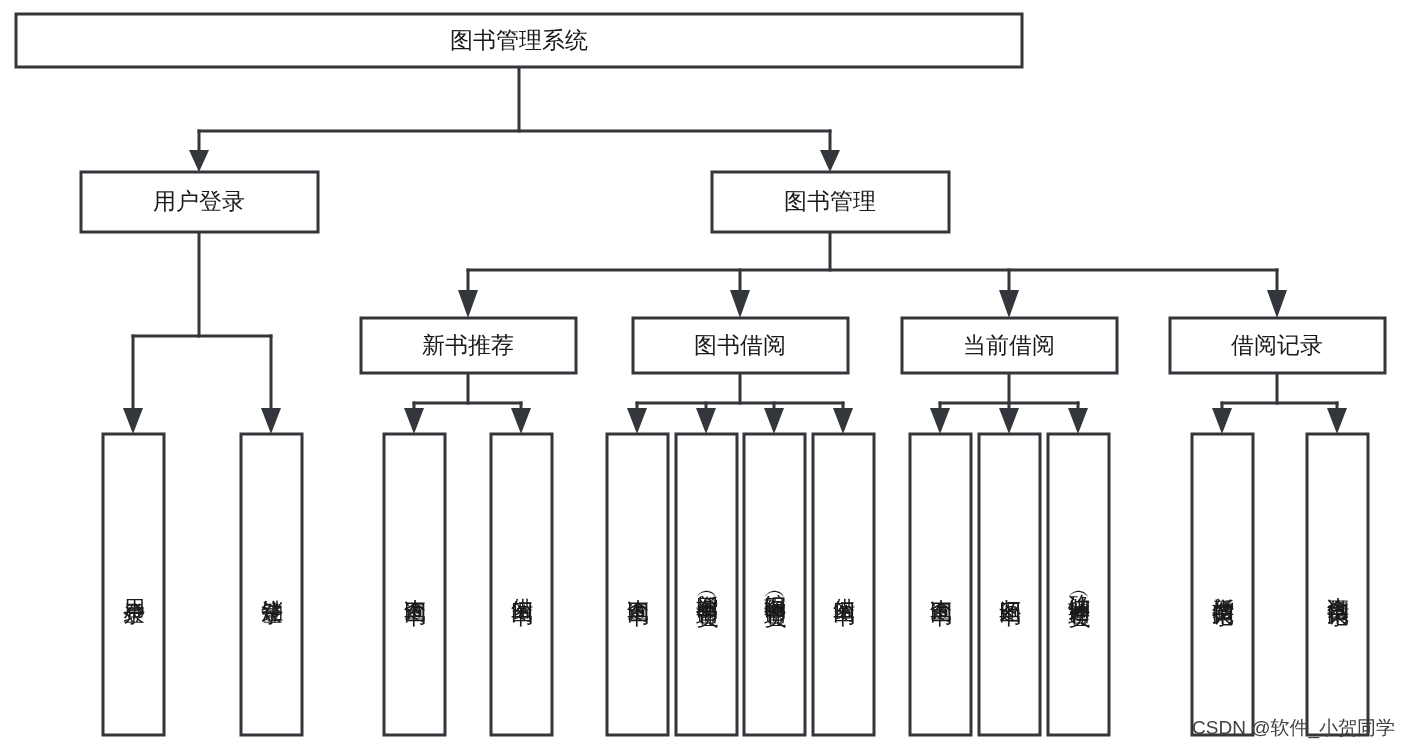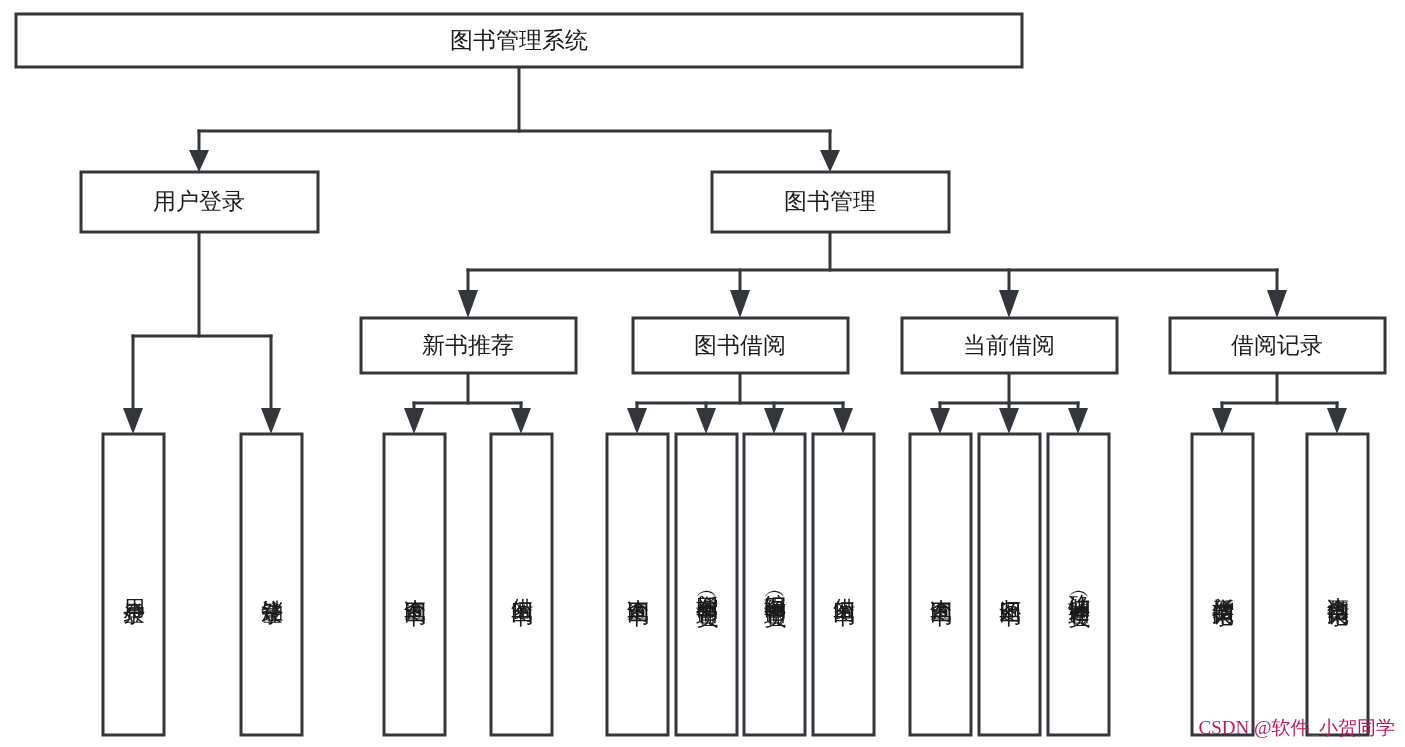--- a/index.html
+++ b/index.html
@@ -51,23 +51,23 @@
     font-size: 22px;
     writing-mode: vertical-rl;
     text-orientation: upright;
     glyph-orientation-vertical: 0;
     letter-spacing: 2px;
   }
   .watermark {
     position: absolute;
     right: 10px;
     bottom: 6px;
-    font-family: Liberation Serif, serif;
+    font-family: Liberation Sans, sans-serif;
     font-size: 19px;
-    color: #be185d;
+    color: #404040;
     white-space: nowrap;
     user-select: none;
     pointer-events: none;
   }
 </style>
 </head>
 <body>
 
 <div id="stage">
 

